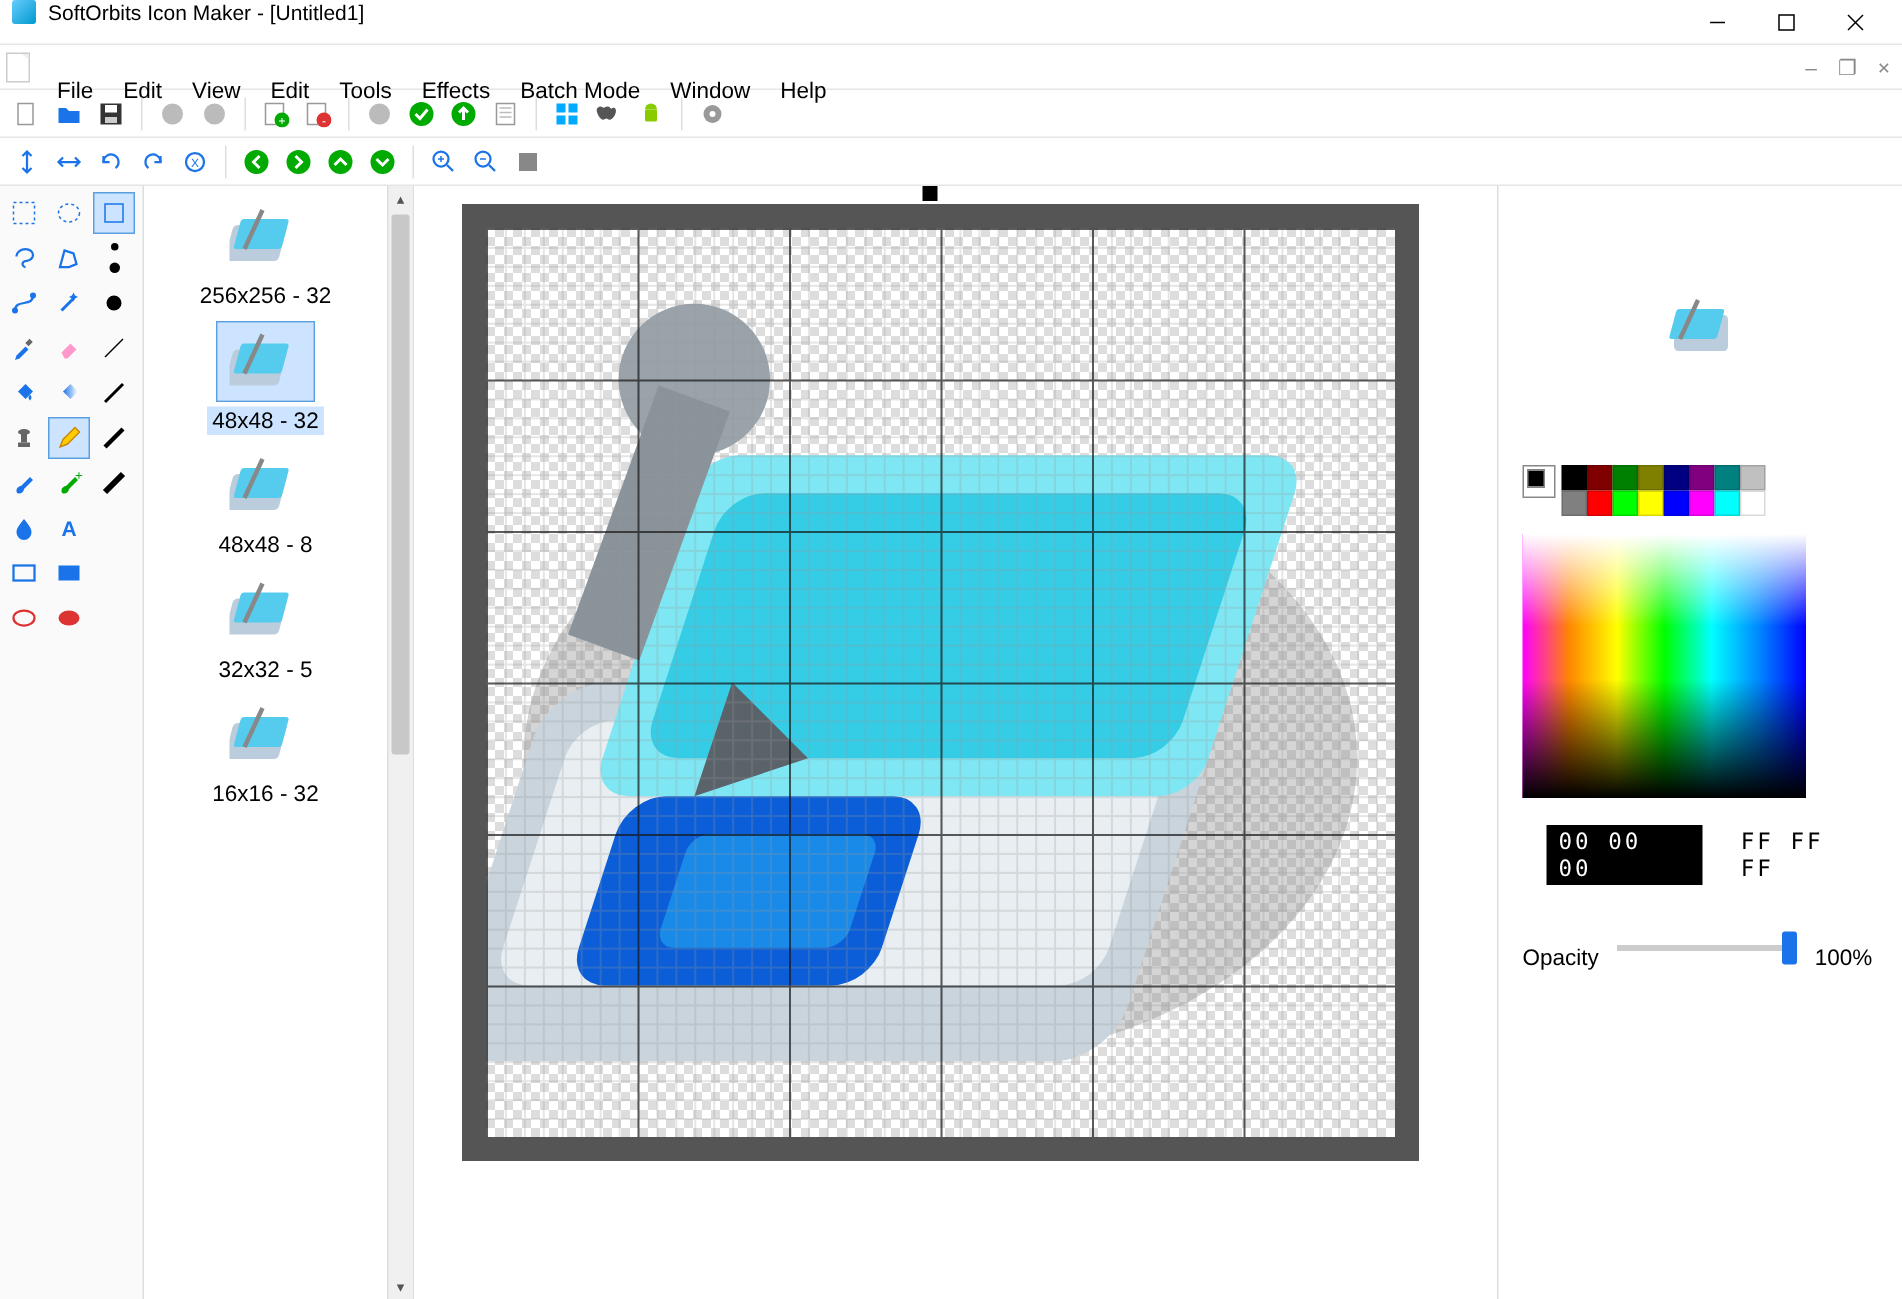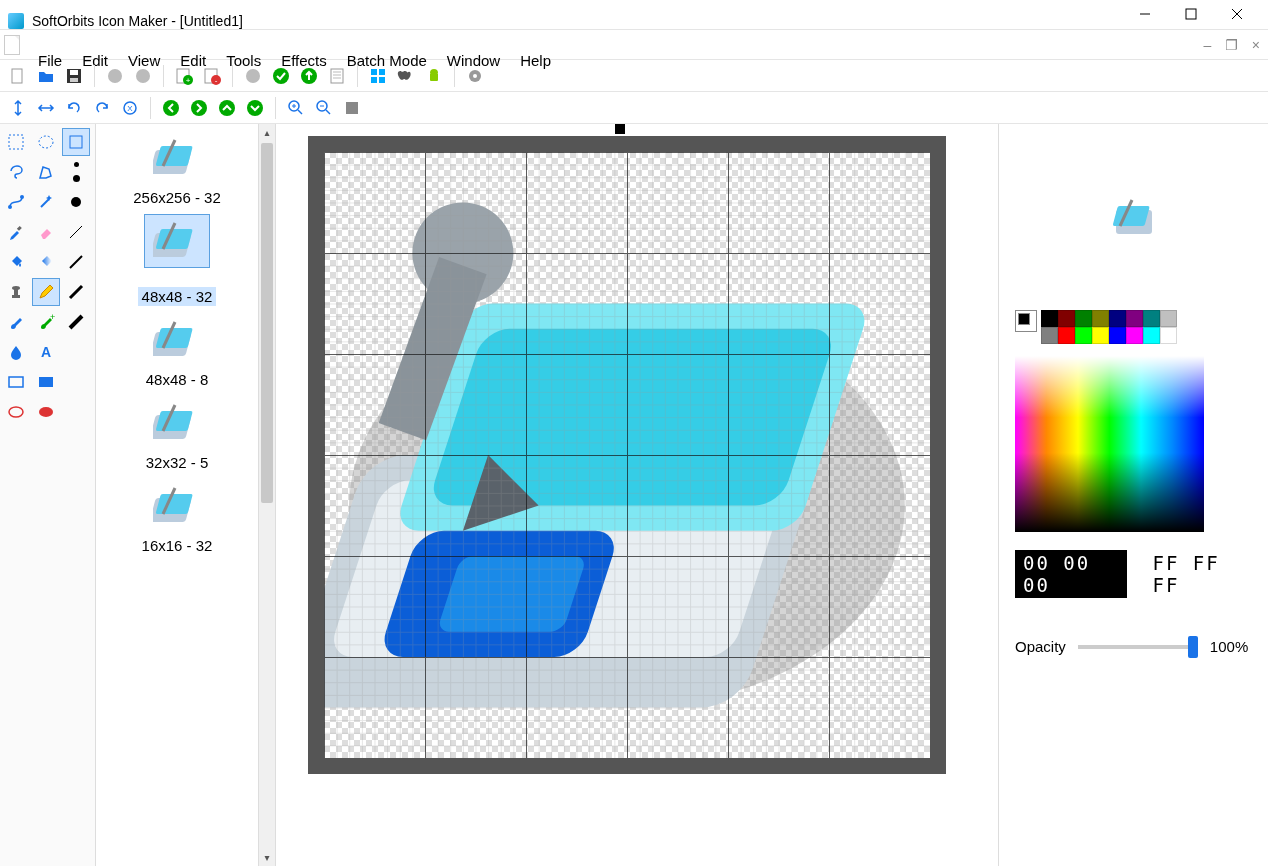--- a/index.html
+++ b/index.html
@@ -1,17 +1,17 @@
 <!DOCTYPE html>
 <html><head>
 <meta charset="utf-8">
 <style>
 * { box-sizing: border-box; margin: 0; padding: 0; }
 body { font-family: "Segoe UI", Tahoma, sans-serif; font-size: 13px; background: #fff; color: #000; overflow: hidden; width: 1268px; height: 866px; }
-.titlebar { height: 30px; display: flex; align-items: flex-end; padding: 0 8px; border-bottom: 1px solid #e5e5e5; }
+.titlebar { height: 30px; display: flex; align-items: flex-start; padding: 0 8px; border-bottom: 1px solid #e5e5e5; }
 .titlebar .app-icon { width: 16px; height: 16px; margin-right: 8px; background: linear-gradient(135deg,#6cf,#09c); border-radius: 2px; }
 .titlebar .title { flex: 1; font-size: 14px; }
 .titlebar .winbtn { width: 46px; height: 30px; display: flex; align-items: center; justify-content: center; cursor: default; color:#333; }
 .menubar { height: 30px; display: flex; align-items: center; padding: 0 4px; font-size: 15px; border-bottom: 1px solid #e5e5e5; }
 .menubar .menu-left { display: flex; }
 .menubar .menu-item { padding: 4px 10px; margin-top: 31px; }
 .menubar .doc-icon { width: 16px; height: 20px; margin-right: 8px; border:1px solid #ccc; background:#fff; position:relative; }
 .menubar .doc-icon::after { content:""; position:absolute; top:0; right:0; border-left:4px solid #fff; border-top:4px solid #eee; }
 .menubar .mdi-ctrls { margin-left:auto; display:flex; gap:6px; color:#888; font-size:14px; }
 .menubar .mdi-ctrls span { padding:2px 4px; }
@@ -21,21 +21,21 @@
 svg { display:block; }
 .workspace { display:flex; height: 742px; }
 .tools-panel { width: 96px; background:#fafafa; border-right:1px solid #ddd; padding:4px 2px; display:flex; flex-wrap:wrap; align-content:flex-start; gap:2px; }
 .tool { width:28px; height:28px; display:flex; align-items:center; justify-content:center; border:1px solid transparent; }
 .tool.selected { background:#cce4ff; border-color:#5aa0e0; }
 .sizes-panel { width: 180px; border-right:1px solid #ddd; display:flex; position:relative; }
 .sizes-list { flex:1; padding:8px 4px; text-align:center; overflow:hidden; }
 .size-item { margin-bottom:8px; }
 .size-item .thumb { width:64px; height:52px; margin:0 auto 4px; display:flex; align-items:center; justify-content:center; }
 .size-item.selected .thumb { background:#cce4ff; outline:1px solid #5aa0e0; }
-.size-item.selected .label { background:#cce4ff;margin-top:16px; }
+.size-item.selected .label { background:#cce4ff; }
 .size-item .label { font-size:15px; padding:1px 4px; display:inline-block; }
 .scrollbar { width:17px; background:#f0f0f0; border-left:1px solid #ddd; display:flex; flex-direction:column; }
 .scrollbar .arrow { height:17px; display:flex; align-items:center; justify-content:center; color:#555; font-size:10px; }
 .scrollbar .thumb { margin:2px; flex:0 0 360px; background:#c8c8c8; border-radius:2px;}
 .scrollbar .track { flex:1; }
 .canvas-panel { flex:1; background:#fff; position:relative; overflow:hidden; }
 .canvas-frame { position:absolute; left:32px; top:12px; width:638px; height:638px; border:16px solid #555; box-sizing:border-box; }
 .canvas-handle { position:absolute; left:339px; top:0px; width:10px; height:10px; background:#000; }
 .canvas-inner { width:100%; height:100%; position:relative; background-image: 
   linear-gradient(45deg,#ddd 25%,transparent 25%,transparent 75%,#ddd 75%),
@@ -55,24 +55,24 @@
 .color-swatch-row { display:flex; align-items:flex-start; gap:4px; align-self:flex-start; margin-left:4px; }
 .fg-bg { width:22px; height:22px; position:relative; border:1px solid #888; background:#fff; }
 .fg-bg::before { content:""; position:absolute; top:2px; left:2px; width:10px; height:10px; background:#000; border:1px solid #888; }
 .swatch-grid { display:grid; grid-template-columns:repeat(8,17px); gap:0; }
 .swatch { width:17px; height:17px; border:1px solid rgba(0,0,0,0.15); }
 .picker { margin:12px 0 18px; align-self:flex-start; margin-left:4px; width:189px; height:176px; background:
   linear-gradient(to right, #f0f, #f80, #ff0, #0f0, #0ff, #08f, #00f);
   position:relative; }
 .picker::before { content:""; position:absolute; inset:0; background: 
   linear-gradient(to bottom, rgba(255,255,255,1) 0%, rgba(255,255,255,0) 35%, rgba(0,0,0,0) 55%, rgba(0,0,0,1) 100%); }
-.color-readouts { display:flex; gap:18px; align-self:flex-start; margin-left:4px; font-size:19px; font-family:monospace; letter-spacing:2px;justify-content:center; }
+.color-readouts { display:flex; gap:18px; align-self:flex-start; margin-left:20px; font-size:15px; font-family:monospace; letter-spacing:2px;justify-content:center; }
 .color-readouts .dark { background:#000; color:#fff; padding:2px 8px; }
 .color-readouts .light { background:#fff; color:#000; padding:2px 8px; }
-.opacity-row { margin-top:40px; display:flex; align-items:center; gap:12px; align-self:flex-start; margin-left:4px; font-size:15px; }
+.opacity-row { margin-top:40px; display:flex; gap:12px; align-self:flex-start; margin-left:4px; font-size:15px; }
 .slider { width:120px; height:4px; background:#ccc; position:relative; }
 .slider .knob { width:10px; height:22px; background:#1a73e8; position:absolute; right:0; top:-9px; border-radius:2px; }
 </style>
 </head>
 <body>
 
 <div class="titlebar">
   <div class="app-icon"></div>
   <div class="title">SoftOrbits Icon Maker - [Untitled1]</div>
   <div class="winbtn">

